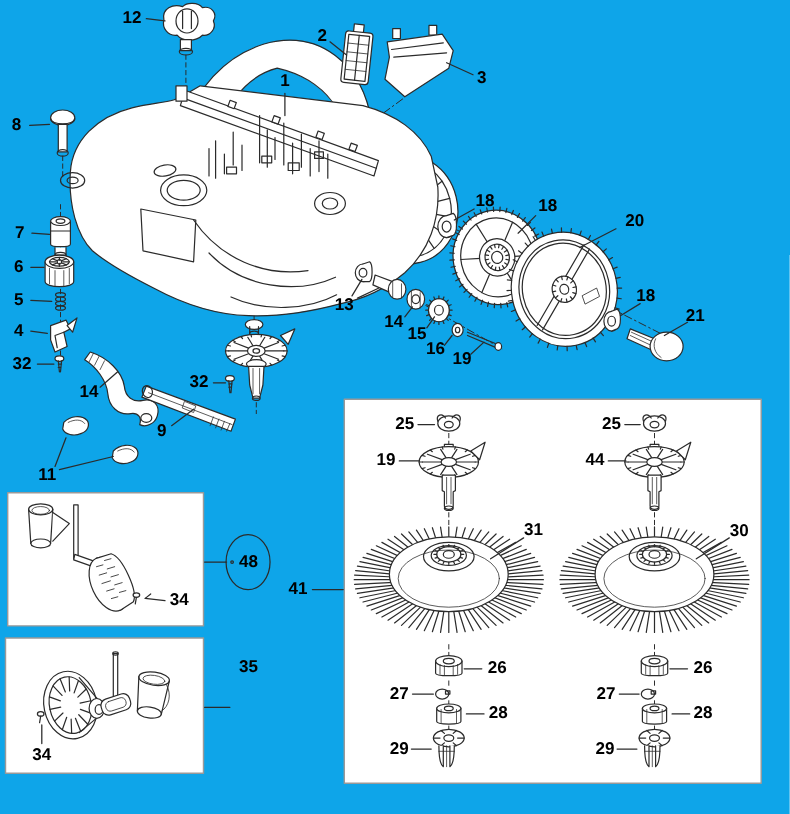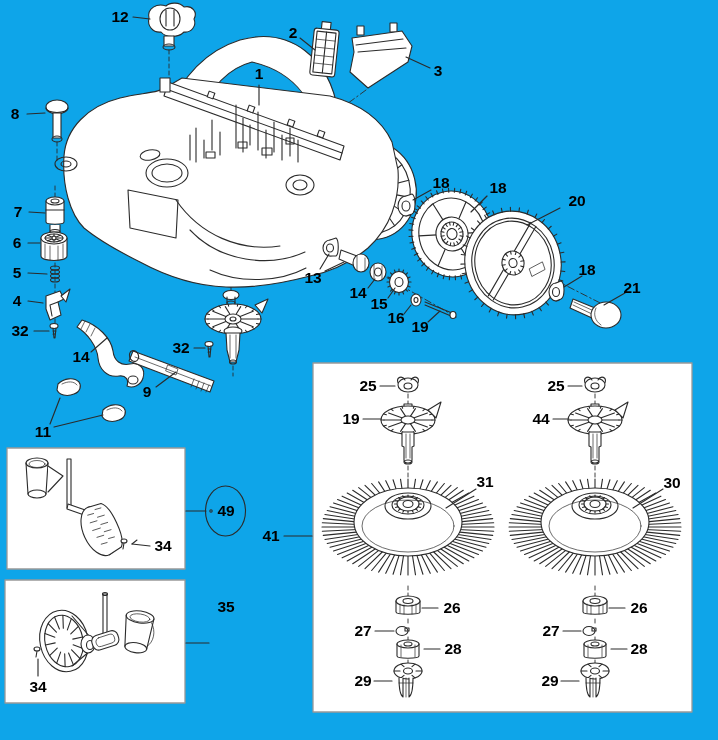--- a/index.html
+++ b/index.html
@@ -726,21 +726,21 @@
 <div class="plabel" style="left:358px;top:293px">14</div>
 <div class="plabel" style="left:379px;top:304px">15</div>
 <div class="plabel" style="left:396px;top:318px">16</div>
 <div class="plabel" style="left:420px;top:327px">19</div>
 <div class="plabel" style="left:441px;top:183px">18</div>
 <div class="plabel" style="left:498px;top:188px">18</div>
 <div class="plabel" style="left:577px;top:201px">20</div>
 <div class="plabel" style="left:587px;top:270px">18</div>
 <div class="plabel" style="left:632px;top:288px">21</div>
 <div class="plabel" style="left:271px;top:536px">41</div>
-<div class="plabel" style="left:226px;top:511px">49</div>
+<div class="plabel" style="left:226px;top:511px">48</div>
 <div class="plabel" style="left:163px;top:546px">34</div>
 <div class="plabel" style="left:226px;top:607px">35</div>
 <div class="plabel" style="left:38px;top:687px">34</div>
 <div class="plabel" style="left:368px;top:386px">25</div>
 <div class="plabel" style="left:351px;top:419px">19</div>
 <div class="plabel" style="left:485px;top:482px">31</div>
 <div class="plabel" style="left:452px;top:608px">26</div>
 <div class="plabel" style="left:363px;top:631px">27</div>
 <div class="plabel" style="left:453px;top:649px">28</div>
 <div class="plabel" style="left:363px;top:681px">29</div>

